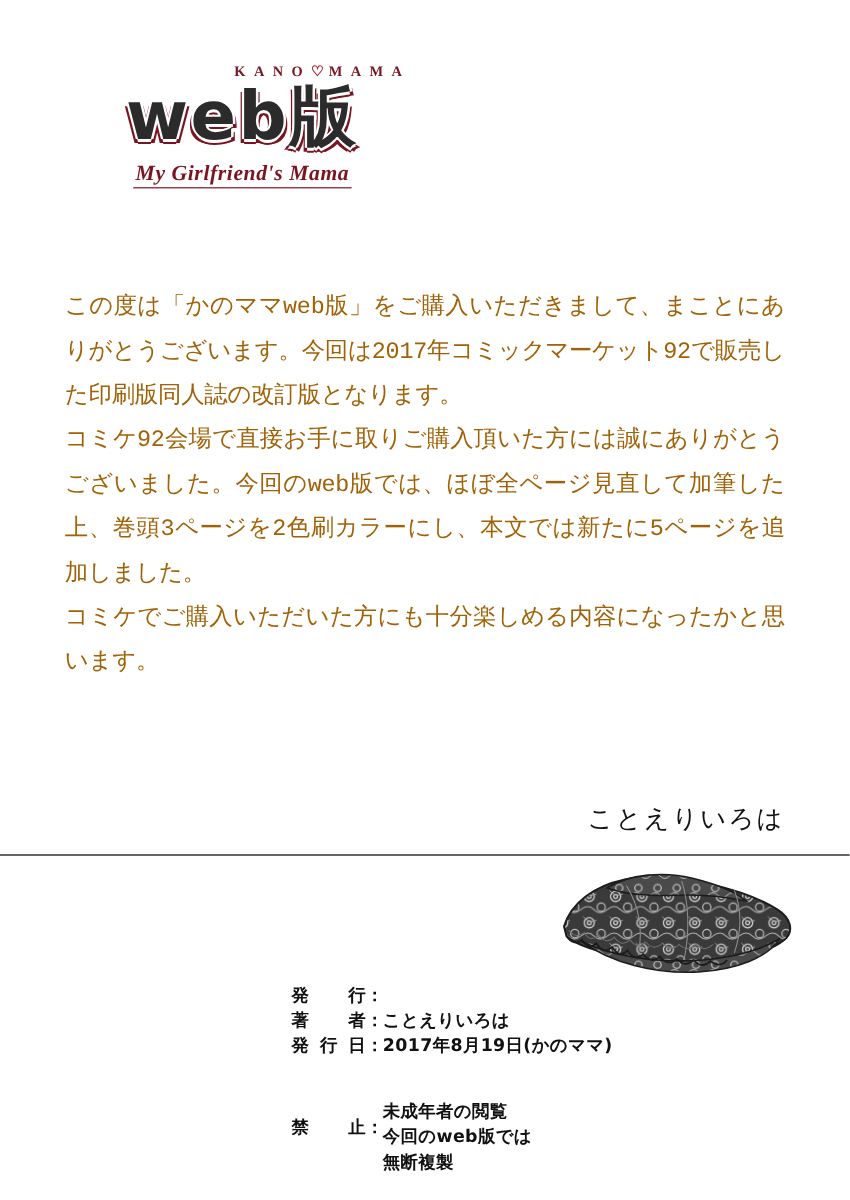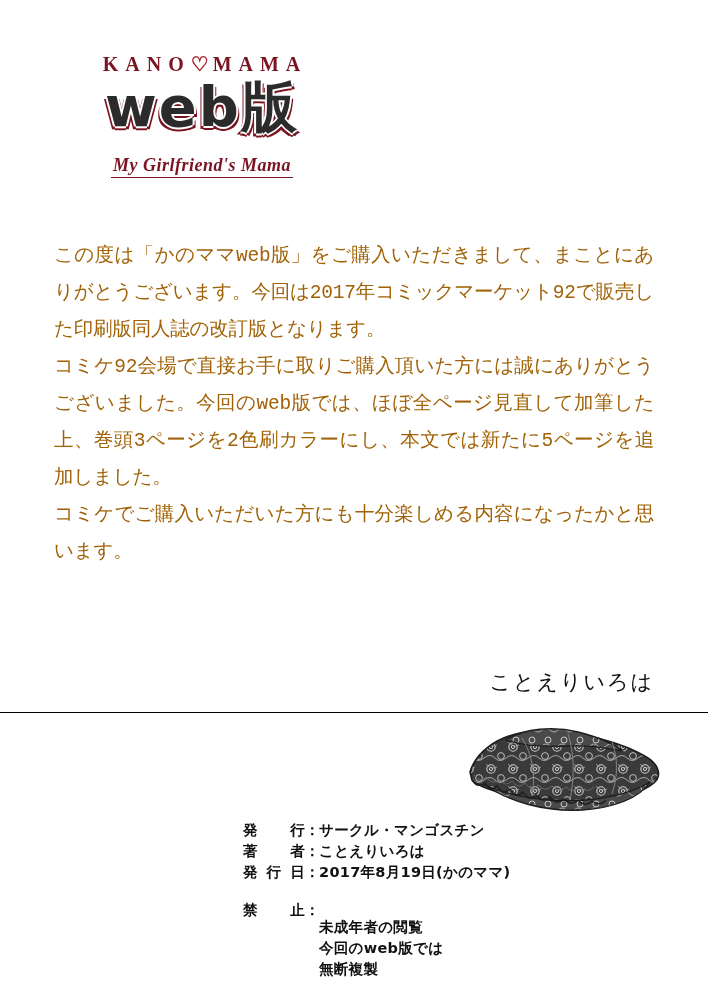--- a/index.html
+++ b/index.html
@@ -19,26 +19,27 @@
   
   #logo-block {
     position: absolute;
     left: 62px;
     top: 52px;
     width: 280px;
     text-align: center;
   }
   #logo-romaji {
     font-family: "Liberation Serif", serif;
-    font-size: 20px;
+    font-size: 12px;
     font-weight: bold;
     letter-spacing: 7px;
     color: #7a1420;
     margin-left: 6px;
     white-space: nowrap;
+    text-align: right;
   }
   #logo-romaji .heart {
     color: #a3202c;
     letter-spacing: 4px;
   }
   #logo-main {
     font-family: "DejaVu Sans", sans-serif;
     font-size: 56px;
     font-weight: bold;
     color: #2b2b2b;
@@ -48,21 +49,21 @@
     text-shadow:
       -2px 0 0 #ffffff, 2px 0 0 #ffffff, 0 -2px 0 #ffffff, 0 2px 0 #ffffff,
       -3px 3px 0 #7a1420, 3px 3px 0 #7a1420, 0 4px 0 #7a1420;
   }
   #logo-sub {
     font-family: "Liberation Serif", serif;
     font-style: italic;
     font-weight: bold;
     font-size: 18px;
     color: #7a1420;
-    margin-top: 18px;
+    margin-top: 6px;
     letter-spacing: 0.5px;
     border-bottom: 1px solid #7a1420;
     display: inline-block;
     padding: 0 2px 1px 2px;
     text-align: center;
   }
 
   
   #letter {
     position: absolute;
@@ -121,21 +122,21 @@
     top: 820px;
     font-family: "DejaVu Sans", sans-serif;
     font-size: 14.5px;
     font-weight: bold;
     line-height: 21px;
     color: #111111;
     letter-spacing: 0.3px;
   }
   .colophon-row {
     display: flex;
-    align-items: flex-start;
+    align-items: center;
     white-space: nowrap;
   }
   .colophon-key {
     width: 76px;
     display: inline-block;
   }
   .k-spread {
     display: inline-block;
     width: 62px;
     text-align: justify;
@@ -208,21 +209,20 @@
     <path d="M60 20 C70 36 74 56 70 78" fill="none" stroke="#8c8c8c" stroke-width="0.9"></path>
     <path d="M106 16 C112 34 113 58 108 82" fill="none" stroke="#8c8c8c" stroke-width="0.9"></path>
     <path d="M150 24 C156 40 156 58 150 76" fill="none" stroke="#8c8c8c" stroke-width="0.9"></path>
   </svg>
 </div>
 
 <div id="colophon">
 
   <div class="colophon-row">
     <span class="colophon-key"><span class="k-spread">発　行</span><span>：</span></span>
-    <span>サークル・マンゴスチン</span>
   </div>
 
   <div class="colophon-row">
     <span class="colophon-key"><span class="k-spread">著　者</span><span>：</span></span>
     <span>ことえりいろは</span>
   </div>
 
   <div class="colophon-row">
     <span class="colophon-key"><span class="k-spread">発行日</span><span>：</span></span>
     <span>2017年8月19日(かのママ)</span>

